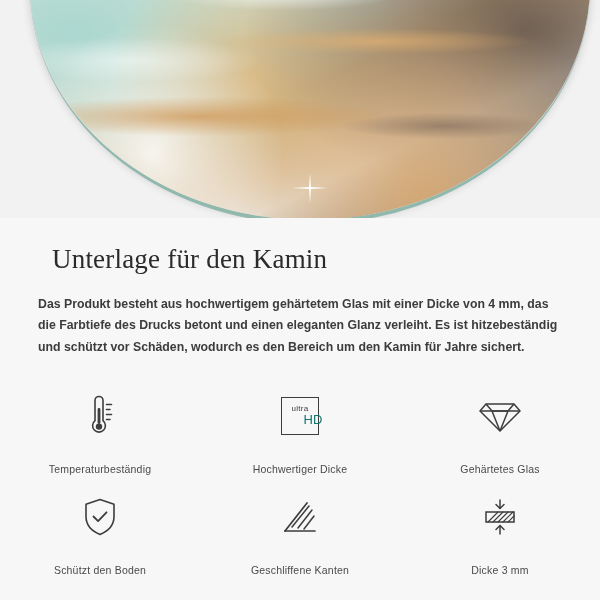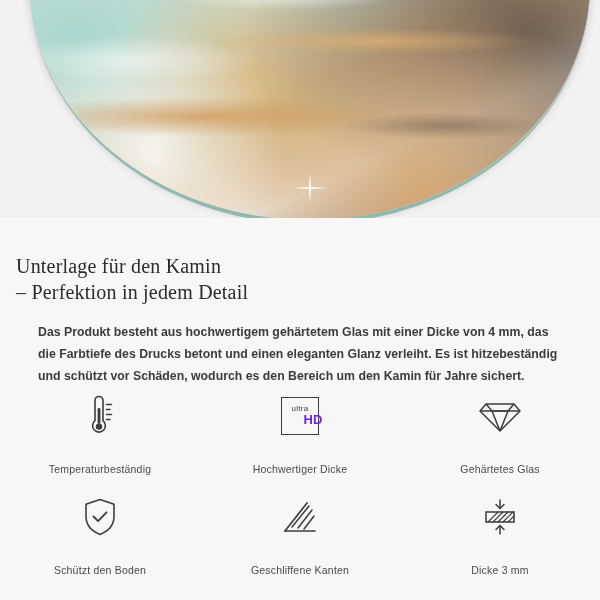--- a/index.html
+++ b/index.html
@@ -100,25 +100,25 @@
 
   
   .content {
     position: absolute;
     left: 0;
     top: 218px;
     width: 600px;
     padding: 0;
   }
   .headline {
-    margin: 36px 0 0 0;
-    padding: 0 16px;
+    margin: 24px 0 0 0;
+    padding: 0 52px;
     font-family: "Liberation Serif", serif;
     font-weight: 400;
-    font-size: 20px;
+    font-size: 27px;
     line-height: 1.28;
     color: #2b2b2b;
     letter-spacing: 0.2px;
   }
   .headline .l2 { display: block; }
   .paragraph {
     margin: 17px 0 0 0;
     padding: 0 38px;
     font-size: 12.3px;
     line-height: 1.78;
@@ -161,37 +161,36 @@
     width: 36px;
     height: 36px;
     border: 1.6px solid #3d3d3d;
     display: flex;
     flex-direction: column;
     align-items: center;
     justify-content: center;
     line-height: 1.02;
   }
   .hd-box .u { font-size: 8px; letter-spacing: 0.3px; color:#3d3d3d; }
-  .hd-box .hd { font-size: 13px; font-weight: 700; color:#6d28d9;padding-left:26px; }
+  .hd-box .hd { font-size: 13px; font-weight: 400; color:#0f766e;padding-left:26px; }
 </style>
 </head>
 <body>
 
 <div class="page">
 
   <div class="hero">
     <div class="hero-disc"></div>
     <div class="hero-edge"></div>
     <div class="hero-sparkle"></div>
   </div>
 
   <div class="content">
     <h1 class="headline">
       <span>Unterlage für den Kamin</span>
-      <span class="l2">– Perfektion in jedem Detail</span>
     </h1>
     <p class="paragraph">Das Produkt besteht aus hochwertigem gehärtetem Glas mit einer Dicke von 4 mm, das die Farbtiefe des Drucks betont und einen eleganten Glanz verleiht. Es ist hitzebeständig und schützt vor Schäden, wodurch es den Bereich um den Kamin für Jahre sichert.</p>
   </div>
 
   <div class="features">
 
     <div class="feature">
       <div class="feature-icon">
         <svg width="42" height="44" viewBox="0 0 42 44" fill="none" stroke="#3d3d3d" stroke-width="1.6" stroke-linecap="round">
           <path d="M16 6.5a4 4 0 0 1 8 0v20.2a6.4 6.4 0 1 1-8 0V6.5z"></path>

